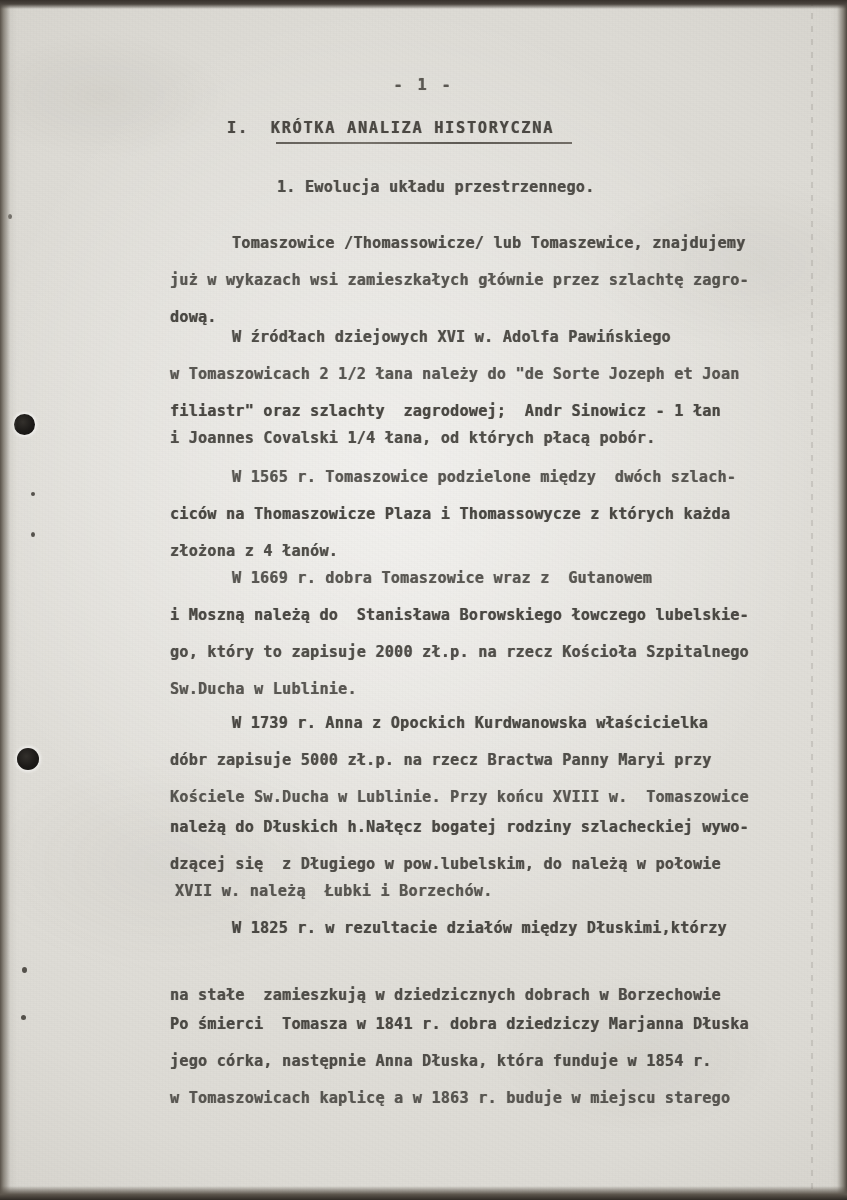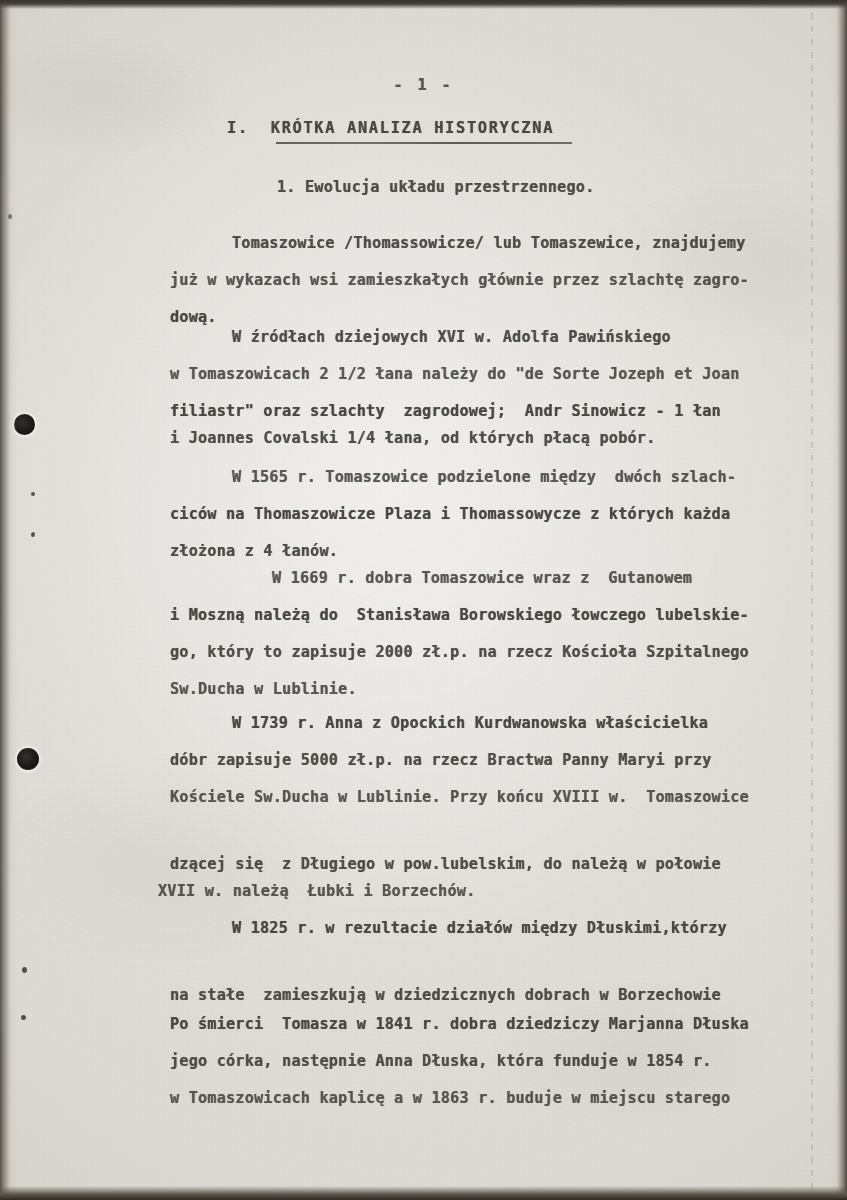--- a/index.html
+++ b/index.html
@@ -163,30 +163,31 @@
 
     <div class="ln v1" style="top:330px; left:232px;">W źródłach dziejowych XVI w. Adolfa Pawińskiego</div>
     <div class="ln v2" style="top:367px; left:170px;">w Tomaszowicach 2 1/2 łana należy do "de Sorte Jozeph et Joan</div>
     <div class="ln v3" style="top:404px; left:170px;">filiastr" oraz szlachty  zagrodowej;  Andr Sinowicz - 1 łan</div>
     <div class="ln v1" style="top:431px; left:170px;">i Joannes Covalski 1/4 łana, od których płacą pobór.</div>
 
     <div class="ln v2" style="top:470px; left:232px;">W 1565 r. Tomaszowice podzielone między  dwóch szlach-</div>
     <div class="ln v3" style="top:507px; left:170px;">ciców na Thomaszowicze Plaza i Thomassowycze z których każda</div>
     <div class="ln v1" style="top:544px; left:170px;">złożona z 4 łanów.</div>
 
-    <div class="ln v2" style="top:571px; left:232px;margin-left:40px;">W 1669 r. dobra Tomaszowice wraz z  Gutanowem</div>
+    <div class="ln v2" style="top:571px; left:232px;">W 1669 r. dobra Tomaszowice wraz z  Gutanowem</div>
     <div class="ln v3" style="top:608px; left:170px;">i Moszną należą do  Stanisława Borowskiego łowczego lubelskie-</div>
     <div class="ln v1" style="top:645px; left:170px;">go, który to zapisuje 2000 zł.p. na rzecz Kościoła Szpitalnego</div>
     <div class="ln v2" style="top:682px; left:170px;text-align:right;">Sw.Ducha w Lublinie.</div>
 
     <div class="ln v3" style="top:716px; left:232px;">W 1739 r. Anna z Opockich Kurdwanowska właścicielka</div>
     <div class="ln v1" style="top:753px; left:170px;">dóbr zapisuje 5000 zł.p. na rzecz Bractwa Panny Maryi przy</div>
     <div class="ln v2" style="top:790px; left:170px;">Kościele Sw.Ducha w Lublinie. Przy końcu XVIII w.  Tomaszowice</div>
+    <div class="ln v3" style="top:820px; left:170px;">należą do Dłuskich h.Nałęcz bogatej rodziny szlacheckiej wywo-</div>
     <div class="ln v1" style="top:857px; left:170px;">dzącej się  z Długiego w pow.lubelskim, do należą w połowie</div>
-    <div class="ln v2" style="top:884px; left:158px;">XVII w. należą  Łubki i Borzechów.</div>
+    <div class="ln v2" style="top:884px; left:175px;">XVII w. należą  Łubki i Borzechów.</div>
 
     <div class="ln v3" style="top:921px; left:232px;">W 1825 r. w rezultacie działów między Dłuskimi,którzy</div>
     <div class="ln v1" style="top:958px; left:170px;margin-top:30px;">na stałe  zamieszkują w dziedzicznych dobrach w Borzechowie</div>
     <div class="ln v3" style="top:1017px; left:170px;">Po śmierci  Tomasza w 1841 r. dobra dziedziczy Marjanna Dłuska</div>
     <div class="ln v1" style="top:1054px; left:170px;">jego córka, następnie Anna Dłuska, która funduje w 1854 r.</div>
     <div class="ln v2" style="top:1091px; left:170px;">w Tomaszowicach kaplicę a w 1863 r. buduje w miejscu starego</div>
   </div>
 
   <div class="punch" style="left:14px; top:414px; width:21px; height:21px;"></div>
   <div class="punch" style="left:17px; top:748px; width:22px; height:22px;"></div>

